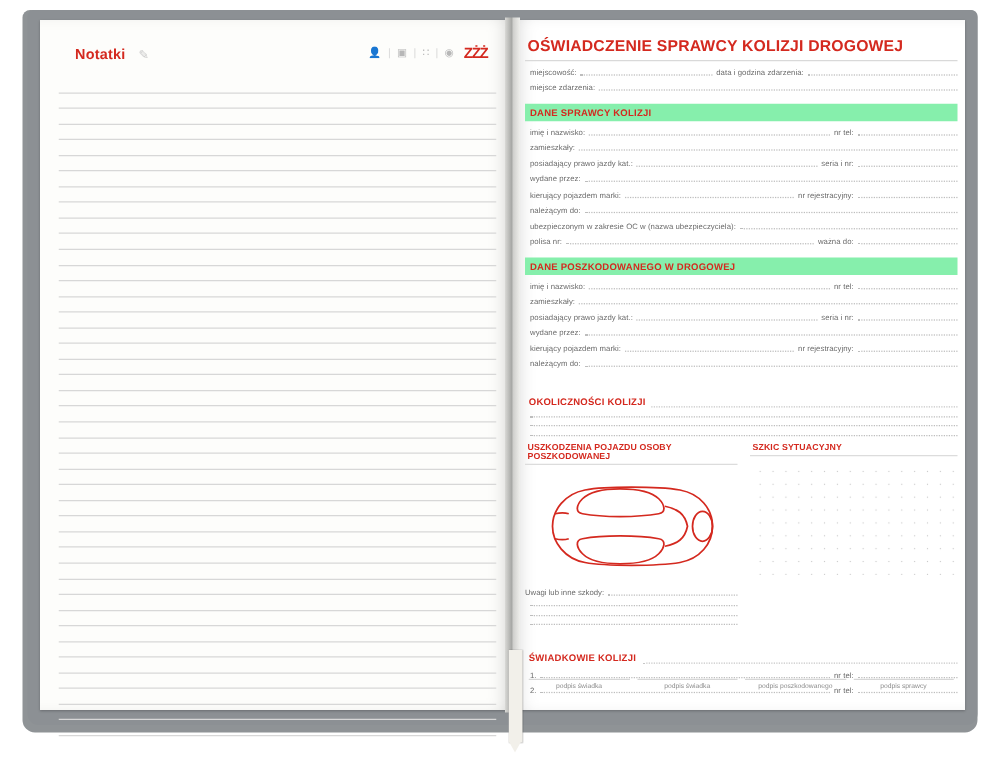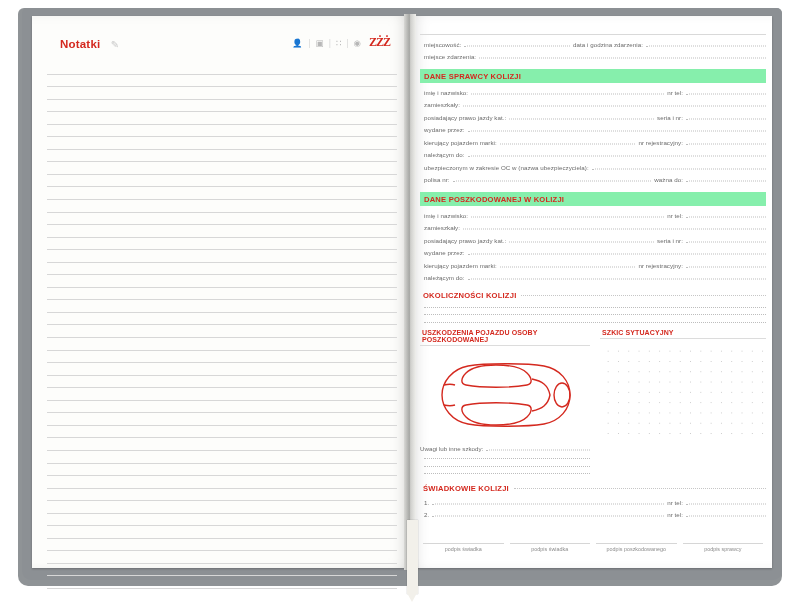--- a/index.html
+++ b/index.html
@@ -121,21 +121,20 @@
     color: #b7b7b7;
     font-size: 8.5px;
   }
   .notes-icons .sep { color:#d8d8d8; }
   .zzz {
     color: #d4291f;
     font-weight: bold;
     font-size: 12px;
     letter-spacing: -1px;
     margin-left: 3px;
-    font-family: Liberation Serif, serif;
   }
   .rule-area {
     position: absolute;
     left: 47px;
     top: 62px;
     width: 350px;
     height: 488px;
   }
   .rule-line {
     height: 11.55px;
@@ -165,28 +164,28 @@
   .section-bar {
     margin-top: 9px;
     background: #86efac;
     color: #d4291f;
     font-size: 7.6px;
     font-weight: bold;
     letter-spacing: .2px;
     padding: 2.5px 3px 2.5px 4px;
   }
   .section-label {
-    margin-top: 10px;
+    margin-top: 22px;
     color: #d4291f;
     font-size: 7.6px;
     font-weight: bold;
     letter-spacing: .2px;
     padding-left: 3px;
     display: flex;
-    align-items: flex-start;
+    align-items: center;
     gap: 5px;
   }
   .section-label .tail {
     flex: 1;
     border-bottom: 1px dotted #c6c6c6;
     height: 1px;
     transform: translateY(3px);
   }
   .fld {
     display: flex;
@@ -333,20 +332,21 @@
       <div class="rule-line"></div>
       <div class="rule-line"></div>
       <div class="rule-line"></div>
       <div class="rule-line"></div>
       <div class="rule-line"></div>
       <div class="rule-line"></div>
       <div class="rule-line"></div>
     </div>
 
   <div class="form">
+    <div class="form-title">OŚWIADCZENIE SPRAWCY KOLIZJI DROGOWEJ</div>
     <div class="title-rule"></div>
 
     <div class="fld">
       <span class="lbl">miejscowość:</span>
       <span class="dots"></span>
       <span class="lbl">data i godzina zdarzenia:</span>
       <span class="dots mid"></span>
     </div>
     <div class="fld">
       <span class="lbl">miejsce zdarzenia:</span>
@@ -390,21 +390,21 @@
           <span class="dots"></span>
         </div>
         <div class="fld">
           <span class="lbl">polisa nr:</span>
           <span class="dots"></span>
           <span class="lbl">ważna do:</span>
           <span class="dots short"></span>
         </div>
       </div>
 
-    <div class="section-bar">DANE POSZKODOWANEJ W KOLIZJI</div>
+    <div class="section-bar">DANE POSZKODOWANEGO W DROGOWEJ</div>
     <div id="sec2">
         <div class="fld">
           <span class="lbl">imię i nazwisko:</span>
           <span class="dots"></span>
           <span class="lbl">nr tel:</span>
           <span class="dots short"></span>
         </div>
         <div class="fld">
           <span class="lbl">zamieszkały:</span>
           <span class="dots"></span>

